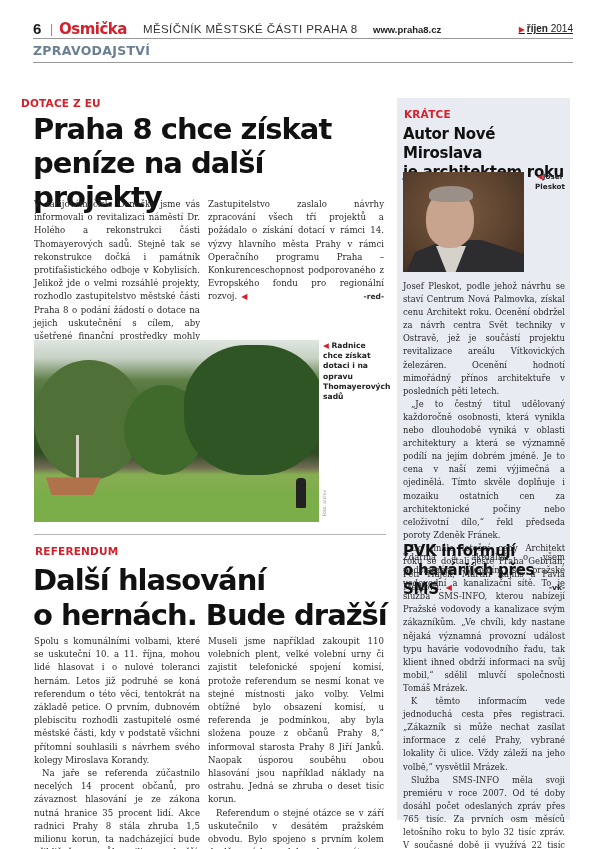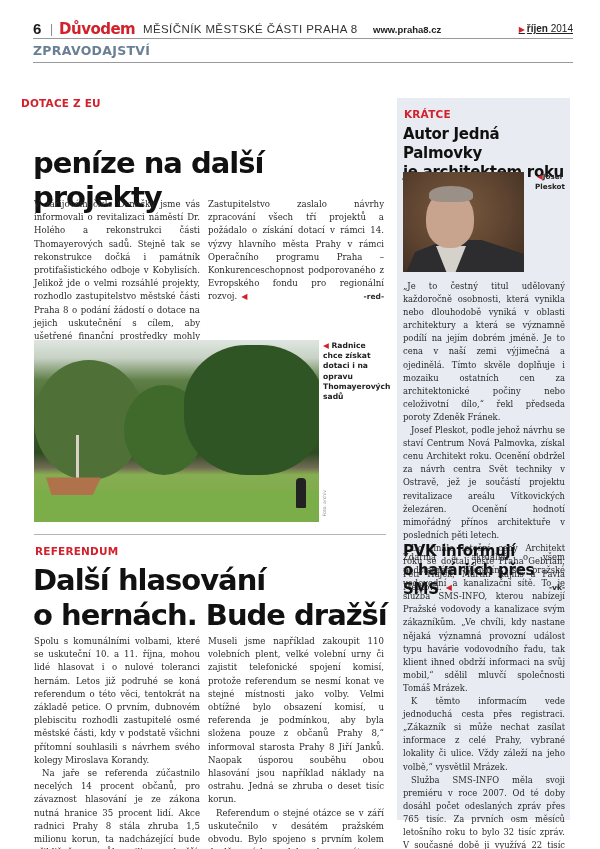--- a/index.html
+++ b/index.html
@@ -69,35 +69,35 @@
   .sb-col1 { left: 403px; top: 280px; width: 162px; font-size: 8.4px; line-height: 13.1px; }
   .sb-title2 { position: absolute; left: 403px; top: 542px; font-size: 15px; line-height: 19px; width: 170px; letter-spacing: -0.3px; }
   .sb-col2 { left: 403px; top: 551px; width: 162px; font-size: 8.4px; line-height: 13.1px; }
 </style>
 </head>
 <body>
 
 <header class="masthead">
   <span class="page-num">6</span>
   <span class="mh-sep">|</span>
-  <span class="brand">Důvodem</span>
+  <span class="brand">Osmička</span>
   <span class="mh-title">MĚSÍČNÍK MĚSTSKÉ ČÁSTI PRAHA 8</span>
   <span class="website">www.praha8.cz</span>
   <span class="issue">
     <span class="arrow">▶</span><b>říjen</b> <span>2014</span>
   </span>
 </header>
 <div class="rule-top"></div>
 <div class="section-header">ZPRAVODAJSTVÍ</div>
 <div class="rule-section"></div>
 
 <article>
   <div class="kicker art1-kicker">DOTACE Z EU</div>
   <h1 class="headline art1-title">
-    <br>
+    <span>Praha 8 chce získat</span><br>
     <span>peníze na další projekty</span>
   </h1>
   <div class="col a1c1">
     <p>V zářijovém čísle Osmičky jsme vás informovali o revitalizaci náměstí Dr. Holého a rekonstrukci části Thomayerových sadů. Stejně tak se rekonstrukce dočká i památník protifašistického odboje v Kobylisích. Jelikož jde o velmi rozsáhlé projekty, rozhodlo zastupitelstvo městské části Praha 8 o podání žádostí o dotace na jejich uskutečnění s cílem, aby ušetřené finanční prostředky mohly být investovány jinde.</p>
     <p>Současnou revitalizaci všech tří projektů hradí MČ Praha 8 ze svého rozpočtu. „Šance na zís-</p>
   </div>
   <div class="col a1c2">
     <p><span>Zastupitelstvo zaslalo návrhy zpracování všech tří projektů a požádalo o získání dotací v rámci 14. výzvy hlavního města Prahy v rámci Operačního programu Praha – Konkurenceschopnost podporovaného z Evropského fondu pro regionální rozvoj.</span><span class="end-mark">◀</span><span class="sig">-red-</span></p>
   </div>
   <div class="photo-park">
@@ -130,36 +130,36 @@
   </div>
   <div class="col a2c2">
     <p>Museli jsme například zakoupit 110 volebních plent, velké volební urny či zajistit telefonické spojení komisí, protože referendum se nesmí konat ve stejné místnosti jako volby. Velmi obtížné bylo obsazení komisí, u referenda je podmínkou, aby byla složena pouze z občanů Prahy 8,“ informoval starosta Prahy 8 Jiří Janků. Naopak úsporou souběhu obou hlasování jsou například náklady na ostrahu. Jedná se zhruba o deset tisíc korun.</p>
     <p><span>Referendum o stejné otázce se v září uskutečnilo v desátém pražském obvodu. Bylo spojeno s prvním kolem doplňovacích voleb do senátu a zúčastnilo se ho zhruba deset procent lidí.</span></p>
   </div>
 </article>
 
 <aside class="sidebar"></aside>
 <div class="kicker sb-kicker">KRÁTCE</div>
 <h2 class="headline sb-title1">
-  <span>Autor Jedná Palmovky</span><br>
+  <span>Autor Nové Miroslava</span><br>
   <span>je architektem roku</span>
 </h2>
 <div class="photo-portrait">
   <div class="jacket"></div>
   <div class="shirt"></div>
   <div class="head"></div>
   <div class="hair"></div>
 </div>
 <div class="caption-portrait">
   <span class="mark">◀</span><span>Josef</span><br>
   <span>Pleskot</span>
 </div>
 <div class="col sb-col1">
+  <p>Josef Pleskot, podle jehož návrhu se staví Centrum Nová Palmovka, získal cenu Architekt roku. Ocenění obdržel za návrh centra Svět techniky v Ostravě, jež je součástí projektu revitalizace areálu Vítkovických železáren. Ocenění hodnotí mimořádný přínos architektuře v posledních pěti letech.</p>
   <p>„Je to čestný titul udělovaný každoročně osobnosti, která vynikla nebo dlouhodobě vyniká v oblasti architektury a která se významně podílí na jejím dobrém jméně. Je to cena v naší zemi výjimečná a ojedinělá. Tímto skvěle doplňuje i mozaiku ostatních cen za architektonické počiny nebo celoživotní dílo,“ řekl předseda poroty Zdeněk Fránek.</p>
-  <p>Josef Pleskot, podle jehož návrhu se staví Centrum Nová Palmovka, získal cenu Architekt roku. Ocenění obdržel za návrh centra Svět techniky v Ostravě, jež je součástí projektu revitalizace areálu Vítkovických železáren. Ocenění hodnotí mimořádný přínos architektuře v posledních pěti letech.</p>
   <p><span>Do finále letošní ceny Architekt roku se dostali ještě Praha Gebrian, Petr Hájek, Martin Rajniš a Pavla Melková.</span><span class="end-mark">◀</span><span class="sig">-vk-</span></p>
 </div>
 <h2 class="headline sb-title2">
   <span>PVK informují</span><br>
   <span>o haváriích přes SMS</span>
 </h2>
 <div class="col sb-col2">
   <p>Zdarma a aktuálně o všem podstatném týkajícím se pražské vodovodní a kanalizační sítě. To je služba SMS-INFO, kterou nabízejí Pražské vodovody a kanalizace svým zákazníkům. „Ve chvíli, kdy nastane nějaká významná provozní událost typu havárie vodovodního řadu, tak klient ihned obdrží informaci na svůj mobil,“ sdělil mluvčí společnosti Tomáš Mrázek.</p>
   <p>K těmto informacím vede jednoduchá cesta přes registraci. „Zákazník si může nechat zasílat informace z celé Prahy, vybrané lokality či ulice. Vždy záleží na jeho volbě,“ vysvětlil Mrázek.</p>
   <p><span>Služba SMS-INFO měla svoji premiéru v roce 2007. Od té doby dosáhl počet odeslaných zpráv přes 765 tisíc. Za prvních osm měsíců letošního roku to bylo 32 tisíc zpráv. V současné době ji využívá 22 tisíc Pražanů. Zákazníci si službu mohou objednat například přes webové stránky pvk.cz.</span></p>

